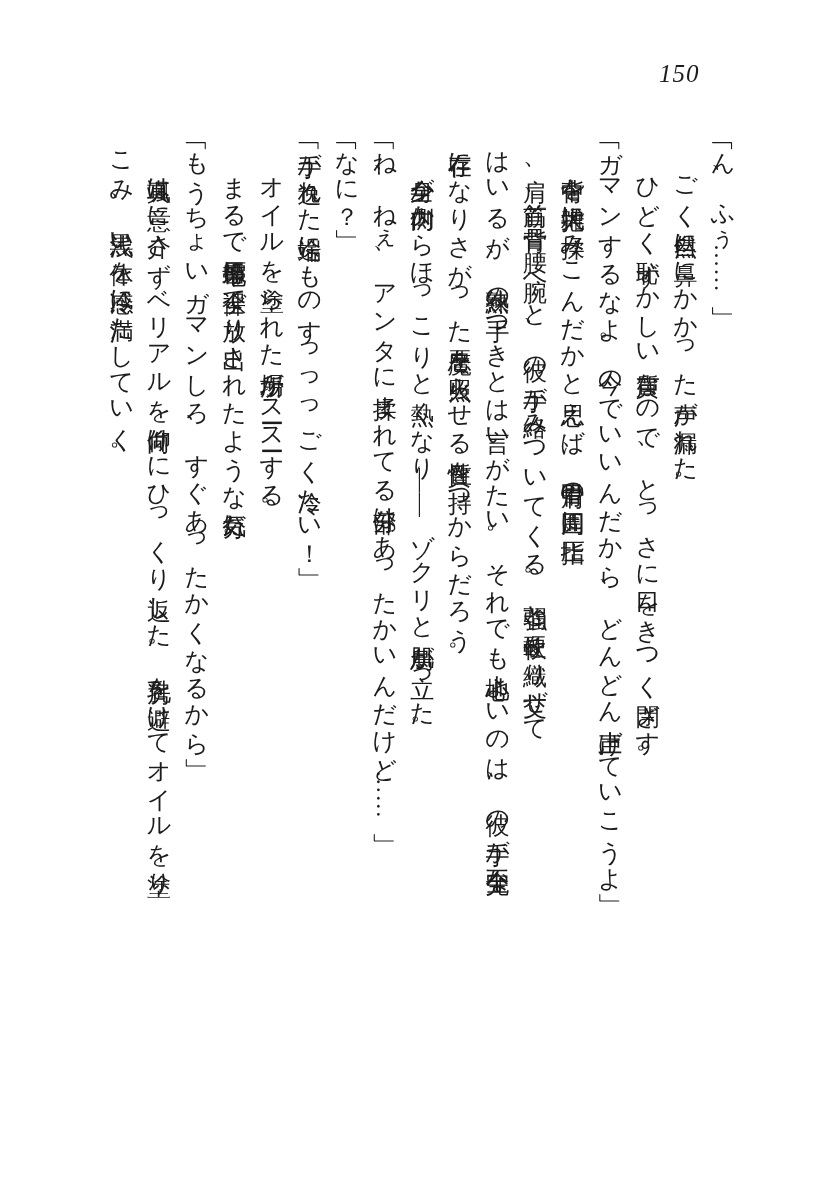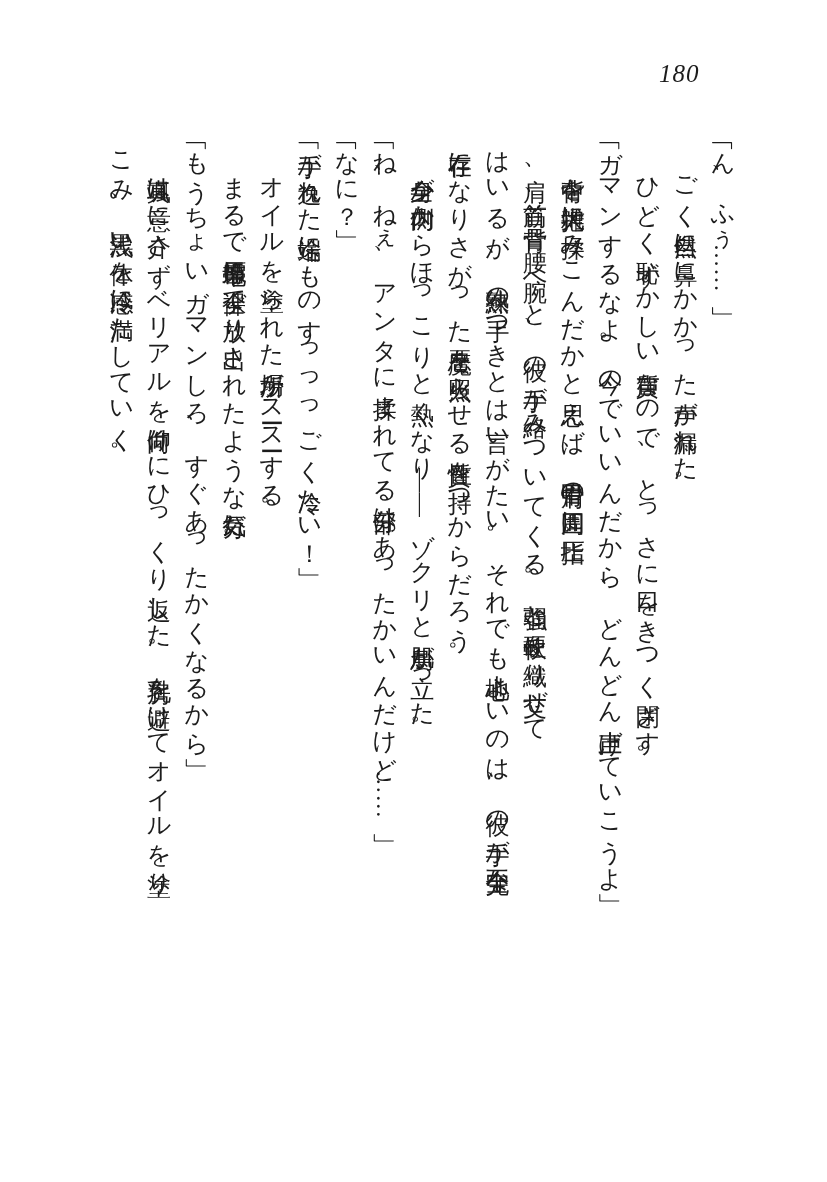--- a/index.html
+++ b/index.html
@@ -42,21 +42,21 @@
     height: 948px;
   }
   .line.indent {
     text-indent: 24.5px;
   }
 </style>
 </head>
 <body>
 
 <div class="book-page">
-  <div class="page-number">180</div>
+  <div class="page-number">150</div>
   <div class="text-block" id="text-block">
       <div class="line">「ん、ふぅ……」</div>
       <div class="line indent">ごく自然に鼻にかかった声が漏れた。</div>
       <div class="line indent">ひどく恥ずかしい声質なので、とっさに口をきつく閉ざす。</div>
       <div class="line">「ガマンするなよ。今のでいいんだから、どんどん声上げていこうよ」</div>
       <div class="line indent">背中を大雑把に揉みこんだかと思えば、肩甲骨の周囲に指圧。</div>
       <div class="line indent">肩、首筋、背骨、腰、腕へと、彼の手が絡みついてくる。強弱と硬軟を織り交ぜて</div>
       <div class="line">はいるが、熟練の手つきとは言いがたい。それでも心地よいのは、彼の手が不完全な</div>
       <div class="line">存在になりさがった悪魔を火照らせる性質を持つからだろう。</div>
       <div class="line indent">全身が内側からほっこりと熱くなり――ゾクリと鳥肌が立った。</div>

